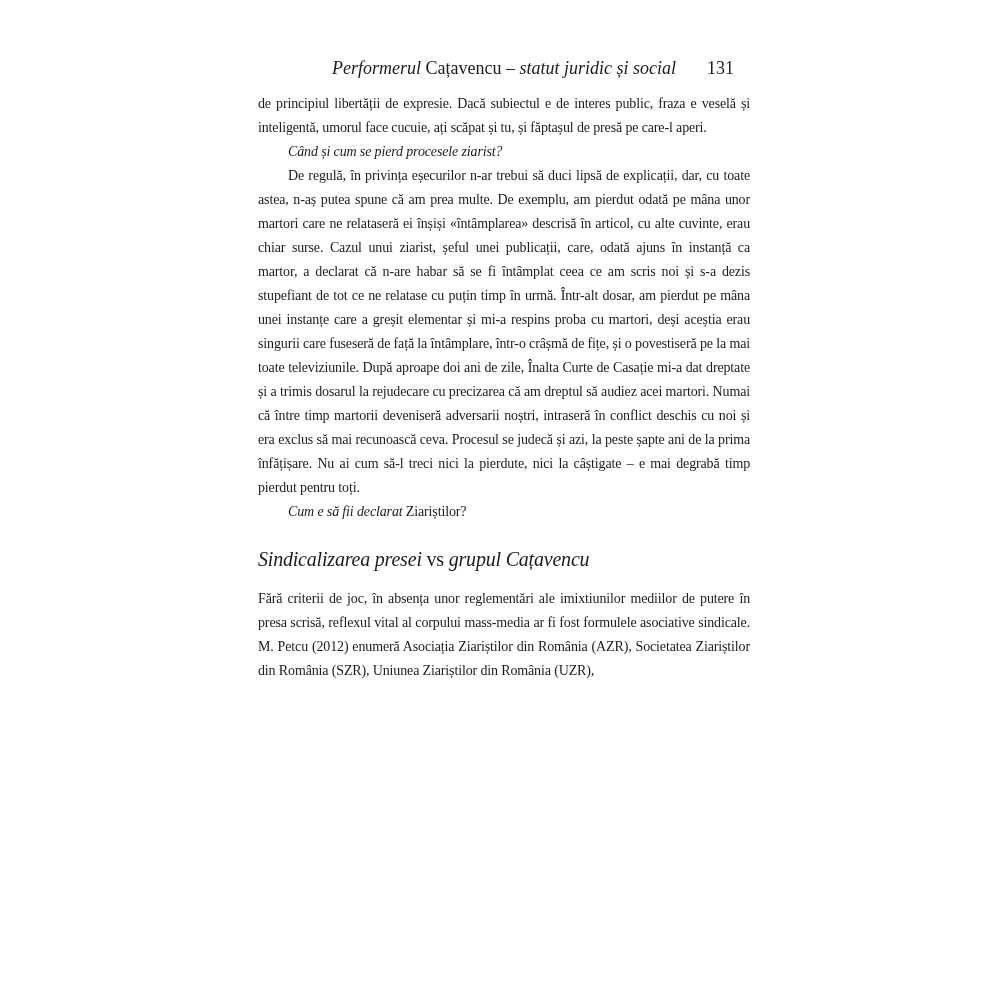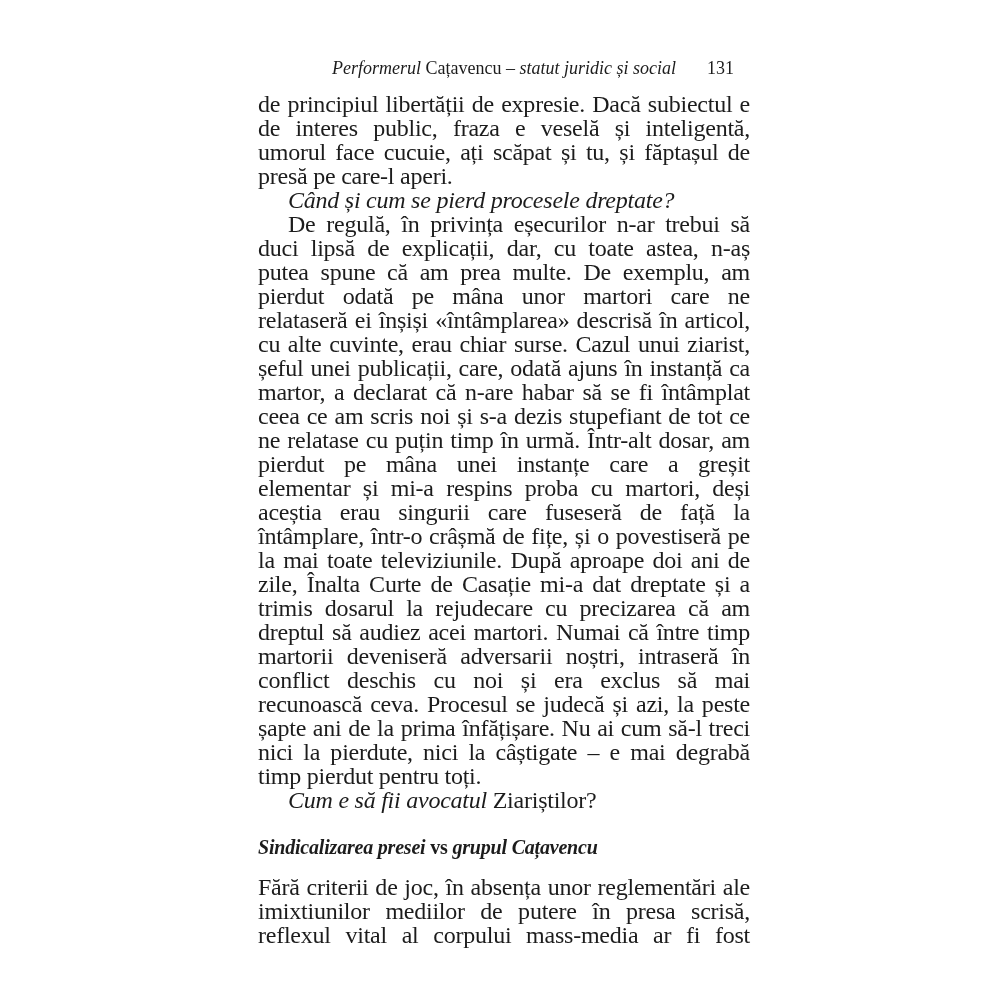--- a/index.html
+++ b/index.html
@@ -29,52 +29,52 @@
   .running-header .page-number {
     position: absolute;
     right: 16px;
     top: 0;
     font-style: normal;
   }
   .it { font-style: italic; }
   .rm { font-style: normal; }
   .body-text p {
     margin: 0;
-    font-size: 24px;
+    font-size: 14px;
     line-height: 24px;
     text-align: justify;
     letter-spacing: -0.01em;
   }
   .indent { text-indent: 30px; }
   .section-heading {
     font-size: 20px;
-    font-weight: bold;
+    font-weight: normal;
     font-style: italic;
     line-height: 26px;
     margin: 22px 0 15px 0;
     text-align: left;
     letter-spacing: -0.01em;
   }
 </style>
 </head>
 <body>
 
 <div class="page">
   <div class="content">
 
     <header class="running-header">
       <span><span class="it">Performerul</span><span class="rm"> Cațavencu – </span><span class="it">statut juridic și social</span></span>
       <span class="page-number">131</span>
     </header>
 
     <main class="body-text">
       <p>de principiul libertății de expresie. Dacă subiectul e de interes public, fraza e veselă și inteligentă, umorul face cucuie, ați scăpat și tu, și făptașul de presă pe care-l aperi.</p>
-      <p class="indent it">Când și cum se pierd procesele dreptate?</p>
+      <p class="indent it">Când și cum se pierd procesele ziarist?</p>
       <p class="indent">De regulă, în privința eșecurilor n-ar trebui să duci lipsă de explicații, dar, cu toate astea, n-aș putea spune că am prea multe. De exemplu, am pierdut odată pe mâna unor martori care ne relataseră ei înșiși «întâmplarea» descrisă în articol, cu alte cuvinte, erau chiar surse. Cazul unui ziarist, șeful unei publicații, care, odată ajuns în instanță ca martor, a declarat că n-are habar să se fi întâmplat ceea ce am scris noi și s-a dezis stupefiant de tot ce ne relatase cu puțin timp în urmă. Într-alt dosar, am pierdut pe mâna unei instanțe care a greșit elementar și mi-a respins proba cu martori, deși aceștia erau singurii care fuseseră de față la întâmplare, într-o crâșmă de fițe, și o povestiseră pe la mai toate televiziunile. După aproape doi ani de zile, Înalta Curte de Casație mi-a dat dreptate și a trimis dosarul la rejudecare cu precizarea că am dreptul să audiez acei martori. Numai că între timp martorii deveniseră adversarii noștri, intraseră în conflict deschis cu noi și era exclus să mai recunoască ceva. Procesul se judecă și azi, la peste șapte ani de la prima înfățișare. Nu ai cum să-l treci nici la pierdute, nici la câștigate – e mai degrabă timp pierdut pentru toți.</p>
-      <p class="indent"><span class="it">Cum e să fii avocatul</span><span class="rm"> Ziariștilor?</span></p>
+      <p class="indent"><span class="it">Cum e să fii declarat</span><span class="rm"> Ziariștilor?</span></p>
 
       <h2 class="section-heading"><span class="it">Sindicalizarea presei</span><span class="rm"> vs </span><span class="it">grupul Cațavencu</span></h2>
 
       <p>Fără criterii de joc, în absența unor reglementări ale imixtiunilor mediilor de putere în presa scrisă, reflexul vital al corpului mass-media ar fi fost formulele asociative sindicale. M. Petcu (2012) enumeră Asociația Ziariștilor din România (AZR), Societatea Ziariștilor din România (SZR), Uniunea Ziariștilor din România (UZR),</p>
     </main>
 
   </div>
 </div>
 
 </body></html>

